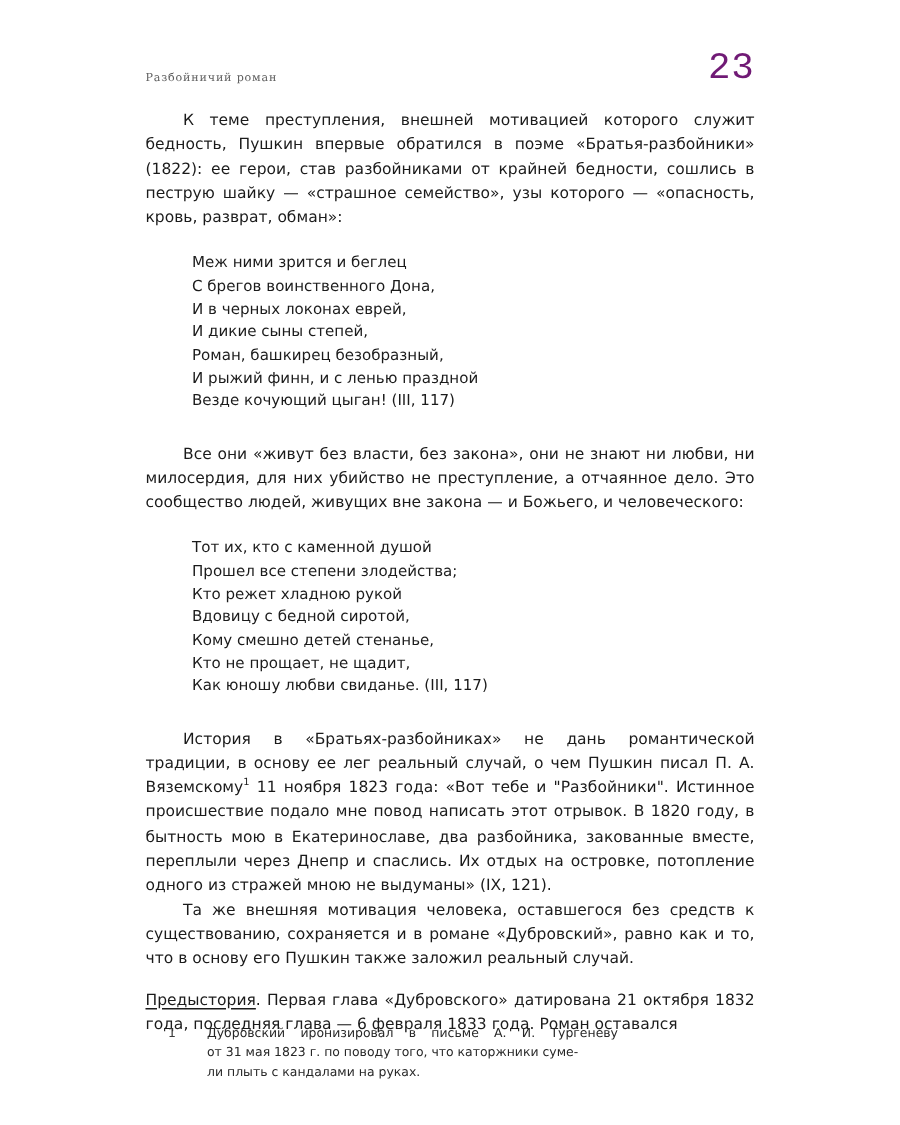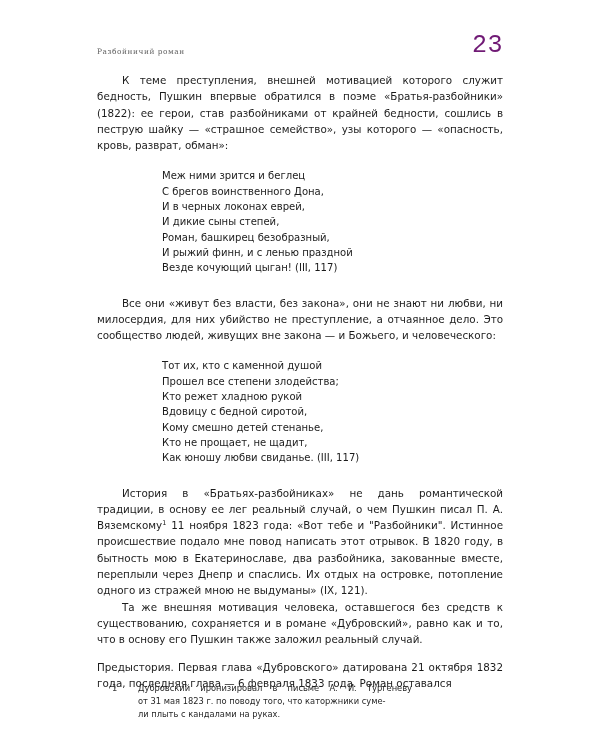--- a/index.html
+++ b/index.html
@@ -79,30 +79,29 @@
   
   .verse {
     margin: 0;
     padding-left: 31px;
   }
   .verse .line {
     font-size: 10.05px;
     line-height: 15.3px;
     white-space: nowrap;
     color: #1b1b1b;
-    margin-left: 34px;
   }
 
   sup.fn {
     font-size: 6.6px;
     vertical-align: super;
     line-height: 0;
   }
 
-  .uline { text-underline-offset: 2px; }
+  .uline { text-decoration: underline; text-underline-offset: 2px; }
 
   
   .footnote {
     position: absolute;
     left: 112px;
     top: 682px;
     width: 300px;
   }
   .footnote-row {
     display: flex;

